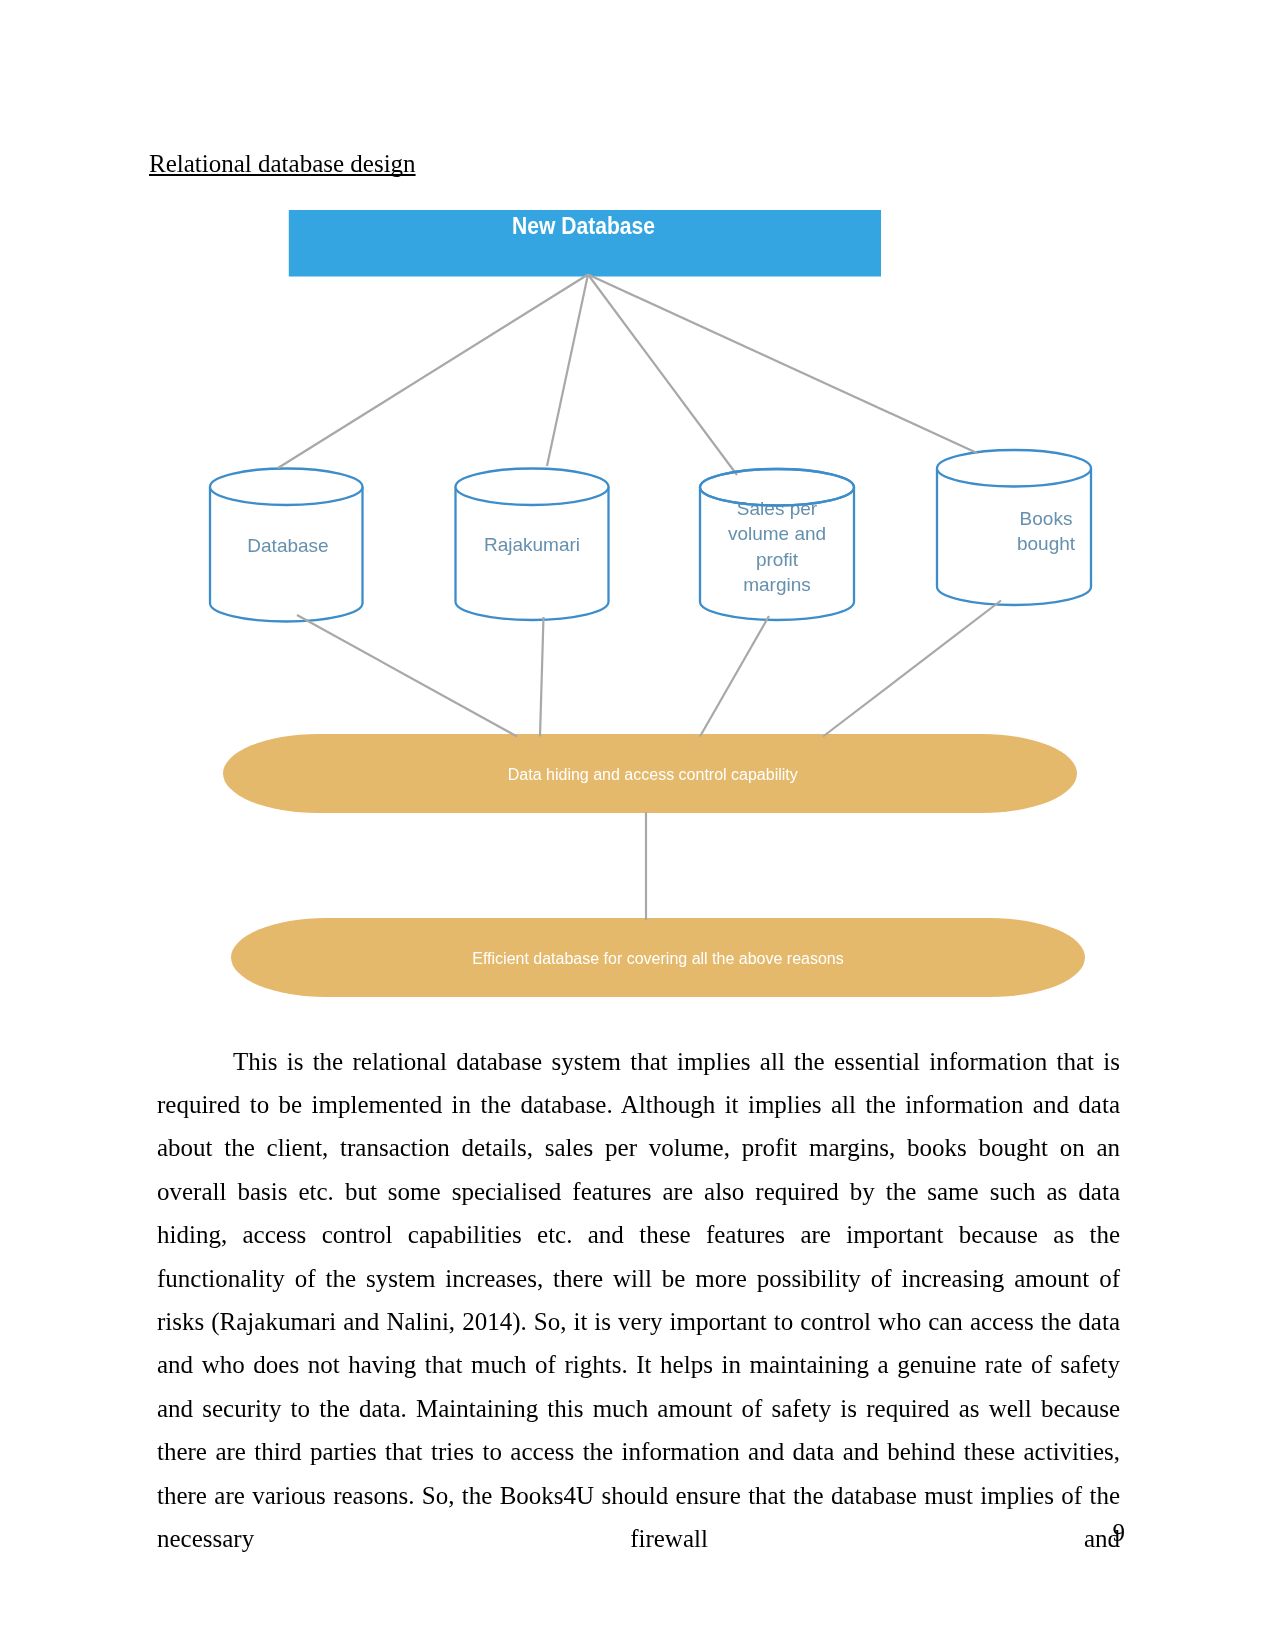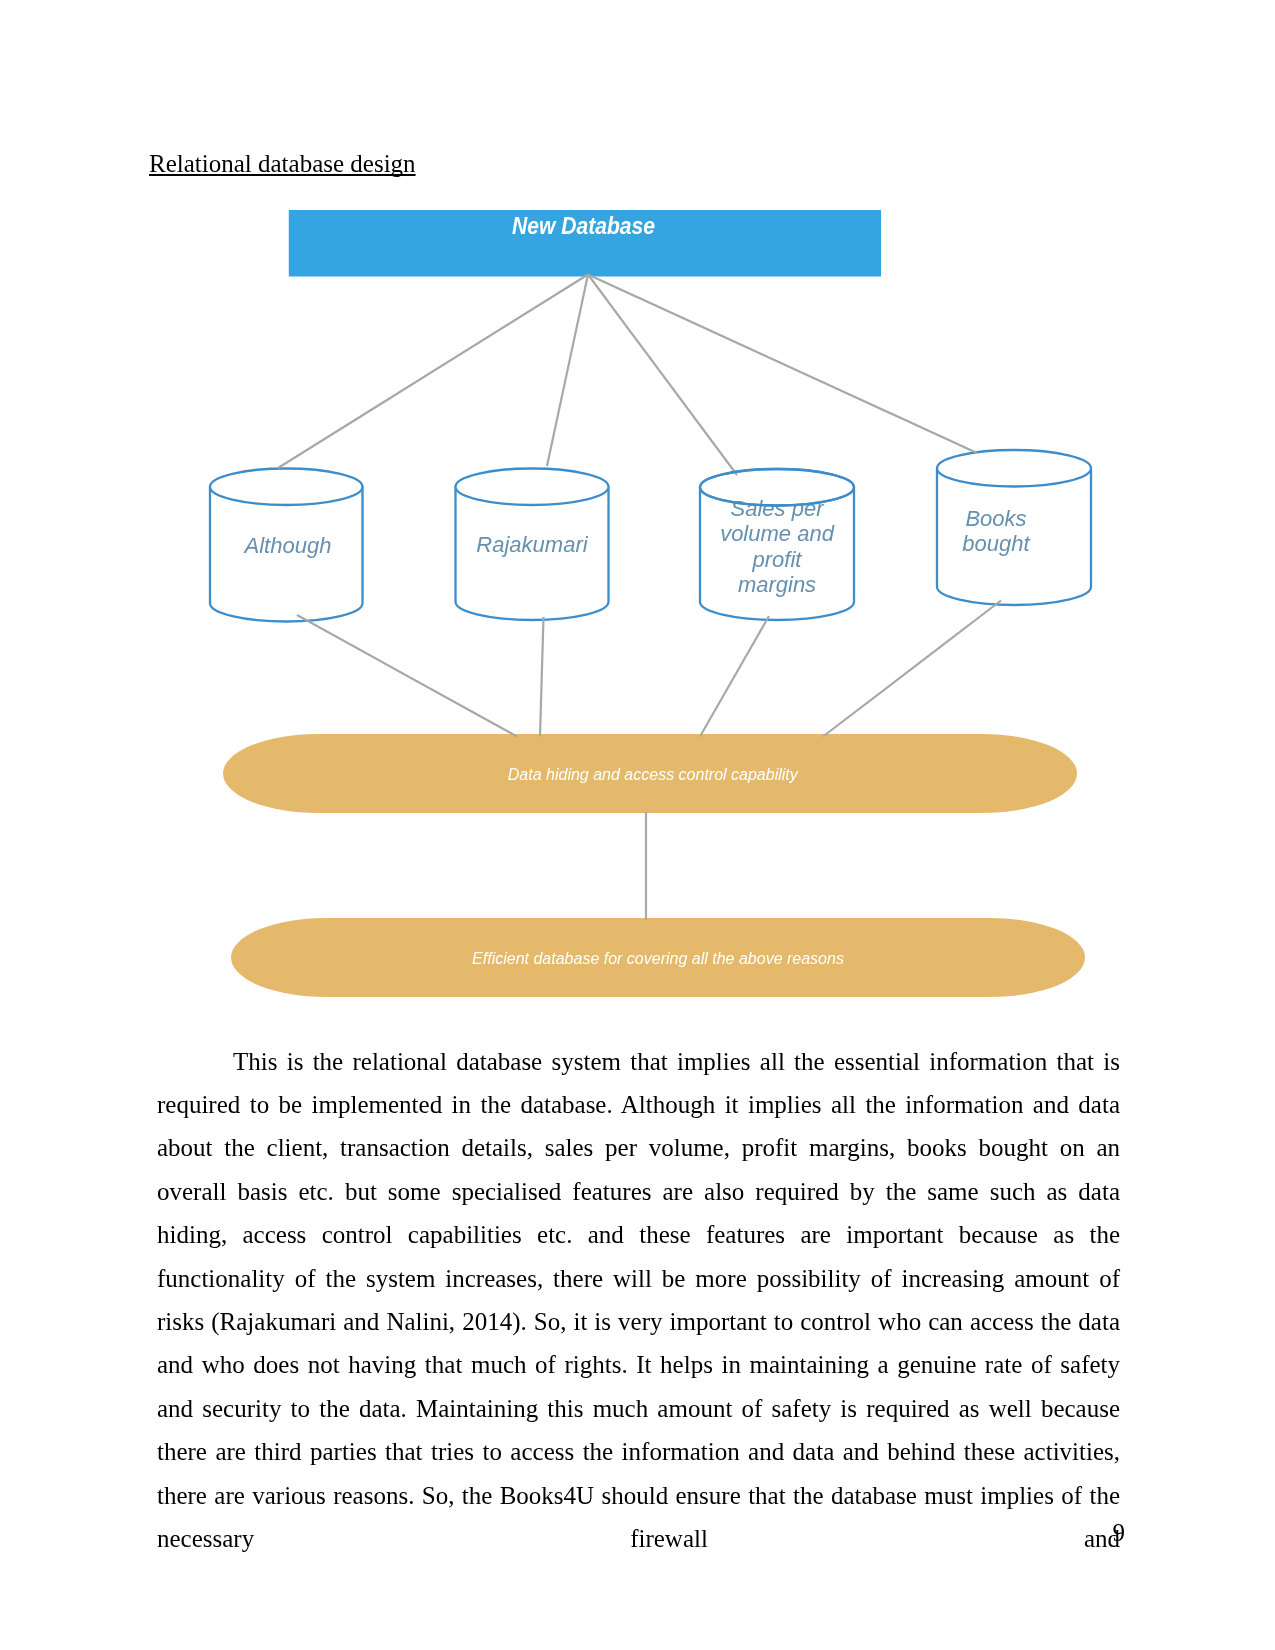--- a/index.html
+++ b/index.html
@@ -5,40 +5,40 @@
 <style>
   html,body{margin:0;padding:0;background:#ffffff;}
   body{width:1275px;height:1650px;position:relative;overflow:hidden;
        font-family:"Liberation Serif", serif;color:#000;
        -webkit-font-smoothing:antialiased;}
   .page{position:absolute;inset:0;}
   #heading{position:absolute;left:149px;top:150px;font-size:25px;line-height:28px;
            transform:translateZ(0);
            text-decoration:underline;text-decoration-thickness:1.6px;
            text-underline-offset:2.2px;text-decoration-skip-ink:none;white-space:nowrap;}
-  #figure{position:absolute;left:0;top:0;width:1186px;height:1020px;font-style:italic;}
+  #figure{position:absolute;left:0;top:0;width:1186px;height:1020px;}
   #body-text{position:absolute;left:149px;top:1031.5px;width:979px;font-size:25px;
              transform:translateZ(0);
              line-height:43.4px;text-align:justify;text-justify:inter-word;}
   #body-text p{margin:8px;text-indent:76px;text-align-last:justify;}
   #page-number{position:absolute;left:0;top:1519px;width:1125px;text-align:right;
                transform:translateZ(0);
                font-size:25px;line-height:28px;}
   .dg-label{position:absolute;font-family:"Liberation Sans",sans-serif;
             text-align:center;white-space:pre-line;transform:translateZ(0);}
   .fig-layer{position:absolute;left:0;top:0;width:1275px;height:1020px;}
   .fig-top{pointer-events:none;}
   #root-box{fill:var(--root-fill,#35a5e2);}
   .cyl-body,.cyl-top{fill:#ffffff;stroke:var(--cyl-stroke,#3d8dcb);stroke-width:2.3;}
   .cyl-top-outline{fill:none;stroke:var(--cyl-stroke,#3d8dcb);stroke-width:2.3;}
   .conn line{stroke:var(--conn-color,#a8a8a8);stroke-width:2.2;}
   .pill{fill:var(--pill-fill,#e4b96b);}
   .lbl-root{left:287.4px;top:213.35px;width:593px;font-size:23.5px;font-weight:bold;
             color:var(--root-text,#ffffff);line-height:27px;transform:translateZ(0) scaleX(0.897);}
-  .lbl-cyl{font-size:22px;color:var(--cyl-text,#6590ae);line-height:25.2px;}
+  .lbl-cyl{font-size:19px;color:var(--cyl-text,#6590ae);line-height:25.2px;}
   .lbl-pill{font-size:16px;color:var(--pill-text,#ffffff);line-height:25.2px;text-align:center;}
 </style>
 </head>
 <body>
 
 <div class="page">
 
   <div id="heading">Relational database design</div>
 
   <div id="figure">
@@ -68,27 +68,27 @@
         <line x1="588" y1="274.5" x2="977" y2="453"></line>
         <line x1="297" y1="615" x2="517" y2="736.5"></line>
         <line x1="543.5" y1="617" x2="540" y2="736.5"></line>
         <line x1="769" y1="616" x2="700" y2="736.5"></line>
         <line x1="1001" y1="600.5" x2="823" y2="736.5"></line>
         <line x1="646" y1="812" x2="646" y2="920"></line>
       </g>
     </svg>
 
     <div class="dg-label lbl-root">New Database</div>
-    <div class="dg-label lbl-cyl" style="left:188px;top:533.1px;width:200px">Although</div>
+    <div class="dg-label lbl-cyl" style="left:188px;top:533.1px;width:200px">Database</div>
     <div class="dg-label lbl-cyl" style="left:432px;top:532.1px;width:200px">Rajakumari</div>
     <div class="dg-label lbl-cyl" style="left:677px;top:496.1px;width:200px">Sales per
 volume and
 profit
 margins</div>
-    <div class="dg-label lbl-cyl" style="left:896px;top:505.6px;width:200px">Books
+    <div class="dg-label lbl-cyl" style="left:946px;top:505.6px;width:200px">Books
 bought</div>
     <div class="dg-label lbl-pill" style="left:225.8px;top:761.7px;width:854px">Data hiding and access control capability</div>
     <div class="dg-label lbl-pill" style="left:231px;top:945.5px;width:854px">Efficient database for covering all the above reasons</div>
 
     <svg class="fig-layer fig-top" viewBox="0 0 1275 1020">
       <ellipse class="cyl-top-outline" cx="777.00" cy="487.25" rx="77.00" ry="18.25"></ellipse>
     </svg>
   </div>
 
   <div id="body-text">

